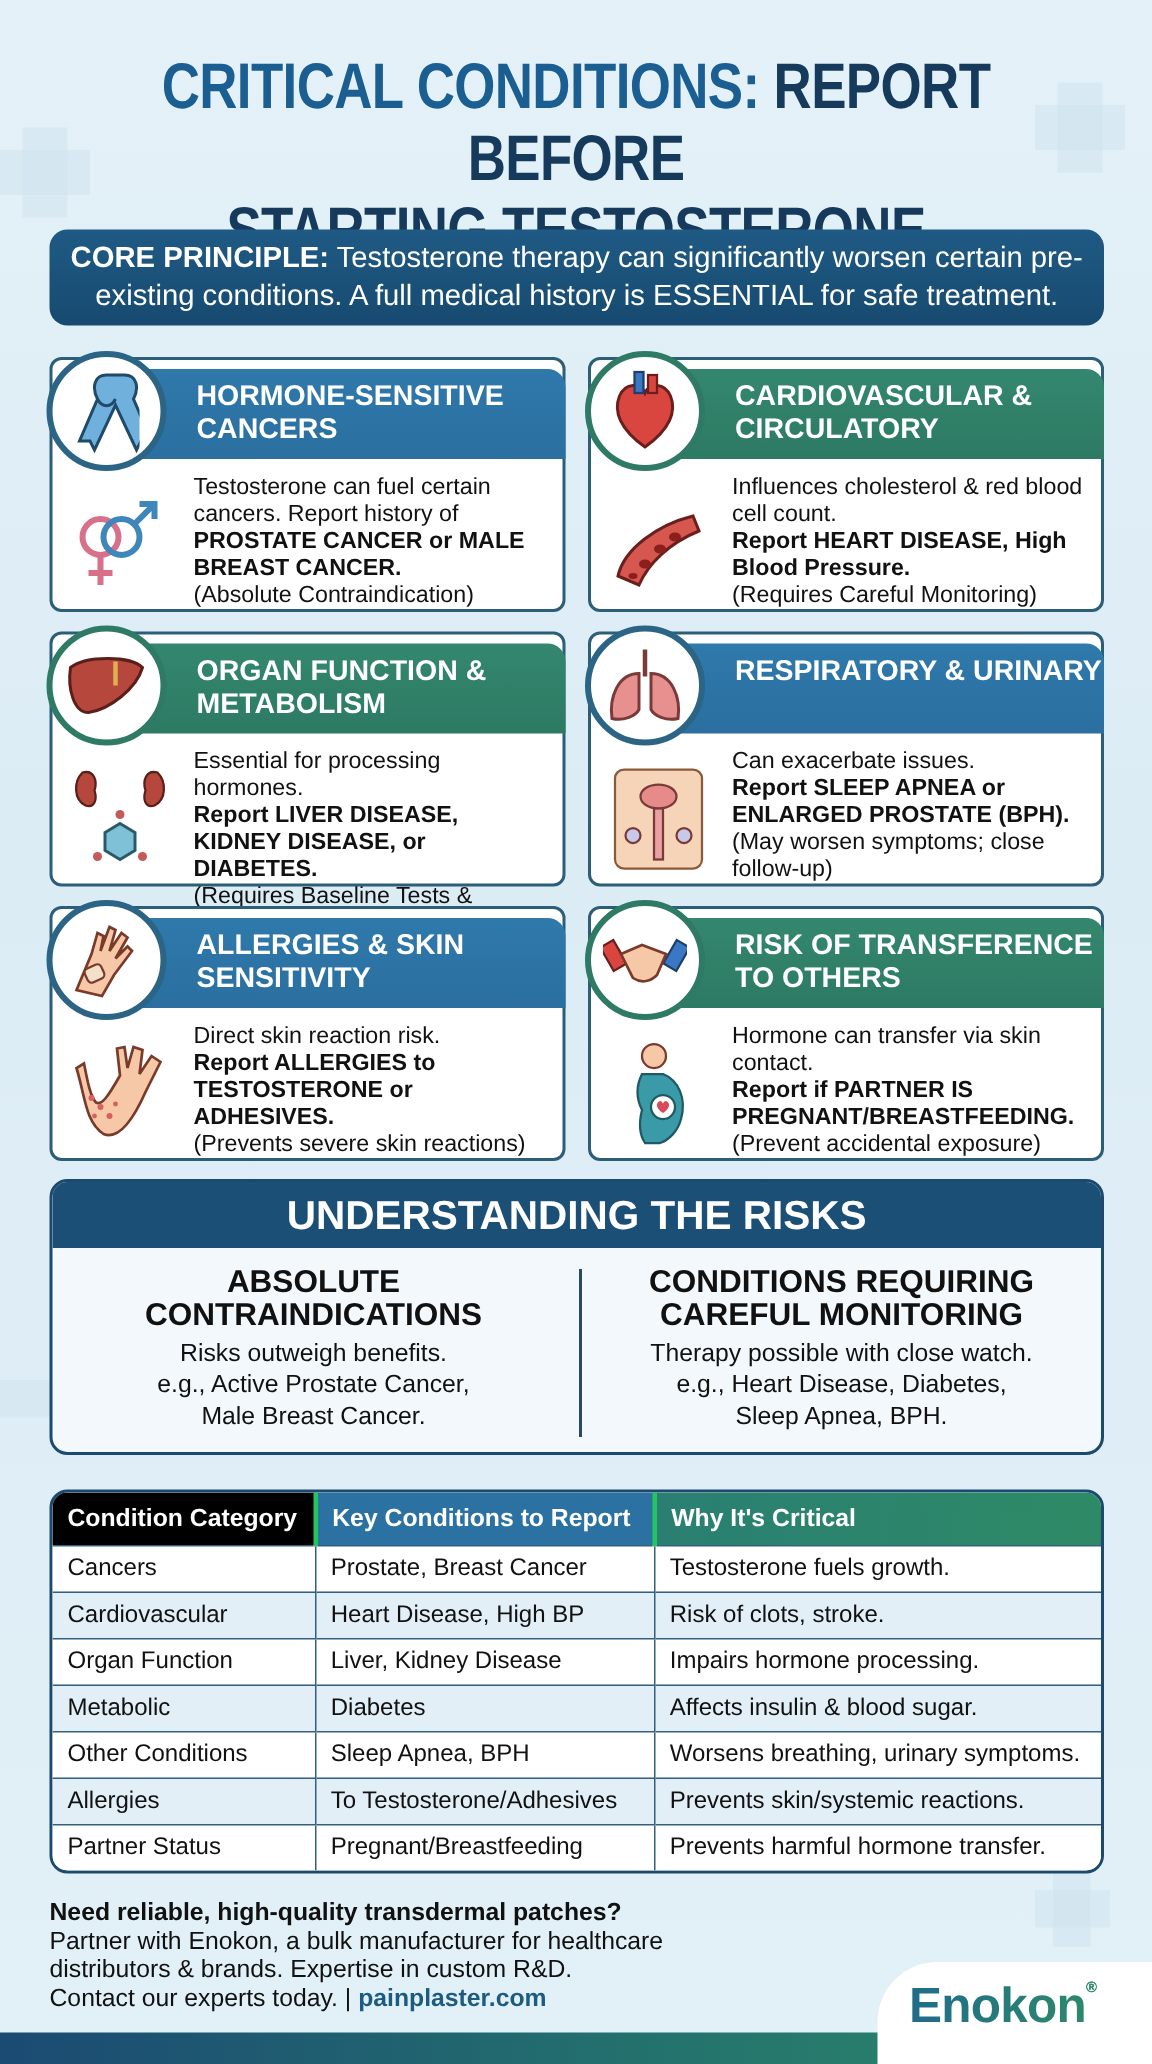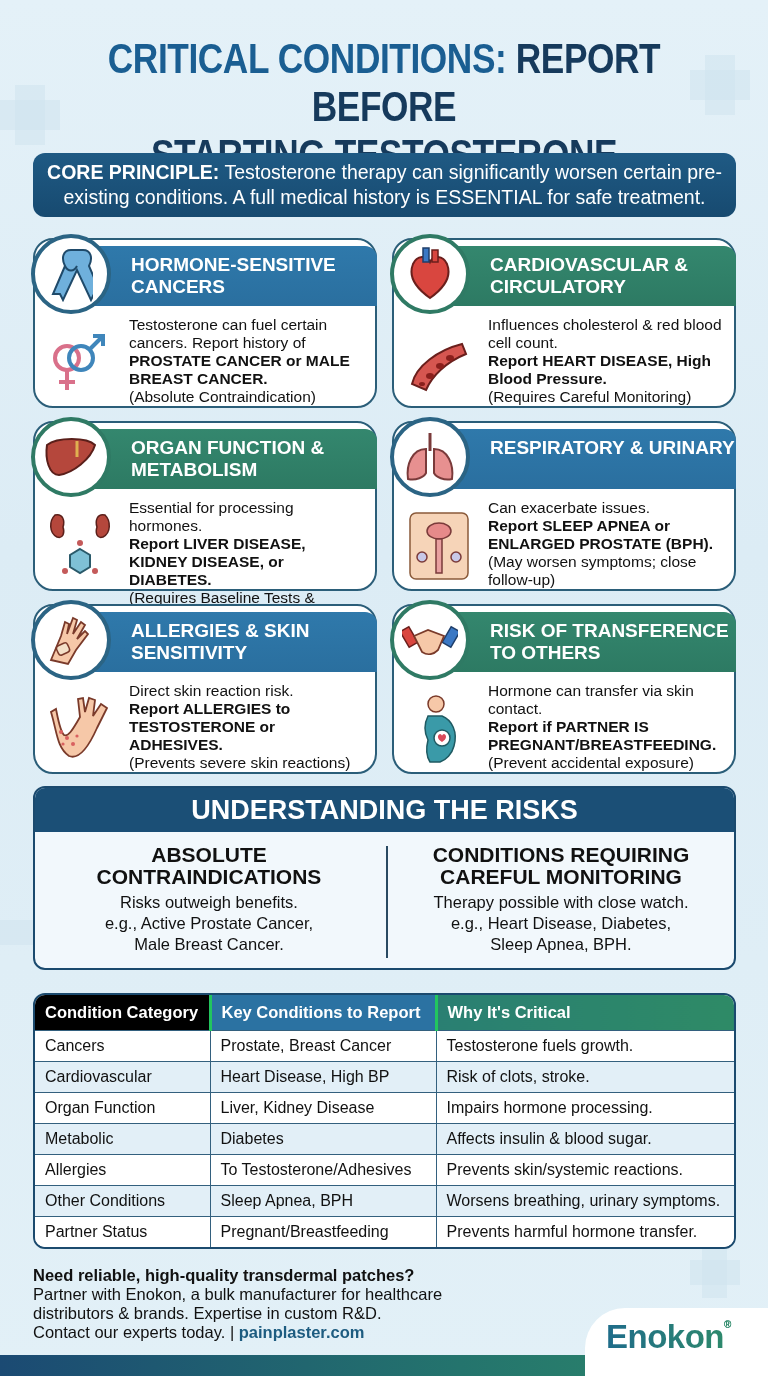--- a/index.html
+++ b/index.html
@@ -23,21 +23,21 @@
   .core {
     position: absolute; left: 33px; top: 153px; width: 703px; height: 64px;
     background: linear-gradient(180deg, #1f5a84, #174a70);
     border-radius: 12px; color: #fff; text-align: center;
     font-size: 19.5px; line-height: 25px; padding-top: 7px;
   }
   .core b { font-weight: 700; }
 
   .card {
     position: absolute; width: 344px; height: 170px;
-    background: #fff; border: 2px solid #2b5e79; border-radius: 20px;
+    background: #fff; border: 2px solid #2b5e79; border-radius: 8px;
   }
   .card .band {
     position: absolute; left: 40px; top: 6px; right: -2px; height: 60px;
     border-radius: 0 12px 0 0; color: #fff; font-weight: 700;
     font-size: 19px; line-height: 22px; padding: 8px 0 0 56px;
   }
   .band.blue { background: linear-gradient(180deg, #2f79ab, #2a6f9f); }
   .band.green { background: linear-gradient(180deg, #34876e, #2d7a63); }
   .card .circle {
     position: absolute; left: -4px; top: -6px; width: 80px; height: 80px;
@@ -315,28 +315,28 @@
         <td>Organ Function</td>
         <td>Liver, Kidney Disease</td>
         <td>Impairs hormone processing.</td>
       </tr>
       <tr>
         <td>Metabolic</td>
         <td>Diabetes</td>
         <td>Affects insulin &amp; blood sugar.</td>
       </tr>
       <tr>
+        <td>Other Conditions</td>
+        <td>Sleep Apnea, BPH</td>
+        <td>Worsens breathing, urinary symptoms.</td>
+      </tr>
+      <tr>
         <td>Allergies</td>
         <td>To Testosterone/Adhesives</td>
         <td>Prevents skin/systemic reactions.</td>
-      </tr>
-      <tr>
-        <td>Other Conditions</td>
-        <td>Sleep Apnea, BPH</td>
-        <td>Worsens breathing, urinary symptoms.</td>
       </tr>
       <tr>
         <td>Partner Status</td>
         <td>Pregnant/Breastfeeding</td>
         <td>Prevents harmful hormone transfer.</td>
       </tr>
     </tbody>
   </table>
 </div>
 

